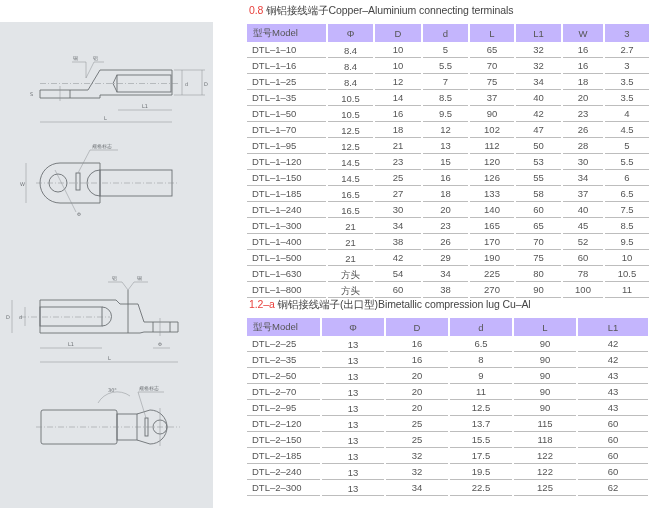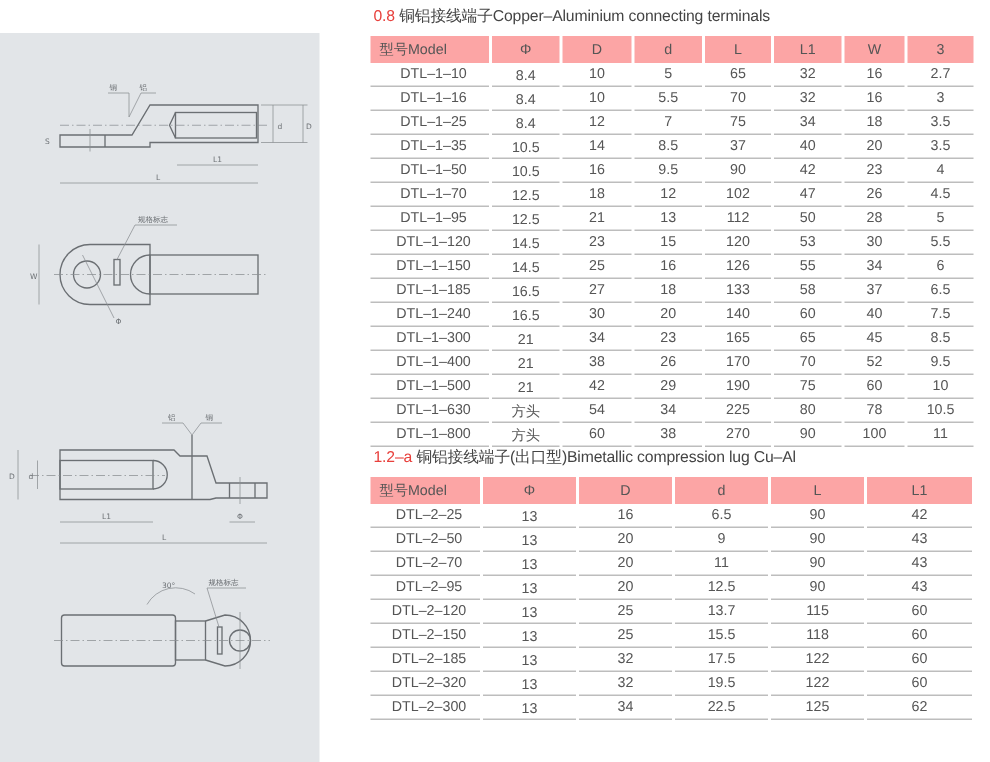--- a/index.html
+++ b/index.html
@@ -20,29 +20,29 @@
     position: absolute; left: 249px; font-size: 10.5px; color: #444; white-space: nowrap;
     letter-spacing: -0.1px;
   }
   .section-title .num { color: #e8403c; }
 
   table.spec {
     position: absolute; left: 245px; border-collapse: separate; border-spacing: 2px 0;
     font-size: 9.5px; color: #555;
   }
   table.spec th {
-    background: #fca5a5; font-weight: normal; height: 18px; color: #555; text-align: center;
+    background: #c4b5fd; font-weight: normal; height: 18px; color: #555; text-align: center;
     padding: 0;
   }
   table.spec th.model { text-align: left; padding-left: 6px; }
   table.spec td {
     height: 14.6px; text-align: center; border-bottom: 1.5px solid #bdbdbd; padding: 0;
     line-height: 13px;
   }
-  table.spec td.model { text-align: center; padding-left: 5px; }
+  table.spec td.model { text-align: left; padding-left: 5px; }
   table.spec td.phi { padding-top: 2px; }
 </style>
 </head>
 <body>
 
 <div class="drawings">
   <svg width="213" height="486" viewBox="0 22 213 486">
     <defs>
       <pattern id="hatch" width="4" height="4" patternUnits="userSpaceOnUse" patternTransform="rotate(45)">
         <line x1="0" y1="0" x2="0" y2="4" stroke="#8a8e92" stroke-width="0.5"></line>
@@ -345,20 +345,28 @@
   <tbody>
       <tr>
         <td class="model">DTL–2–25</td>
         <td class="phi">13</td>
         <td>16</td>
         <td>6.5</td>
         <td>90</td>
         <td>42</td>
       </tr>
       <tr>
+        <td class="model">DTL–2–35</td>
+        <td class="phi">13</td>
+        <td>16</td>
+        <td>8</td>
+        <td>90</td>
+        <td>42</td>
+      </tr>
+      <tr>
         <td class="model">DTL–2–50</td>
         <td class="phi">13</td>
         <td>20</td>
         <td>9</td>
         <td>90</td>
         <td>43</td>
       </tr>
       <tr>
         <td class="model">DTL–2–70</td>
         <td class="phi">13</td>
@@ -393,21 +401,21 @@
       </tr>
       <tr>
         <td class="model">DTL–2–185</td>
         <td class="phi">13</td>
         <td>32</td>
         <td>17.5</td>
         <td>122</td>
         <td>60</td>
       </tr>
       <tr>
-        <td class="model">DTL–2–320</td>
+        <td class="model">DTL–2–240</td>
         <td class="phi">13</td>
         <td>32</td>
         <td>19.5</td>
         <td>122</td>
         <td>60</td>
       </tr>
       <tr>
         <td class="model">DTL–2–300</td>
         <td class="phi">13</td>
         <td>34</td>

